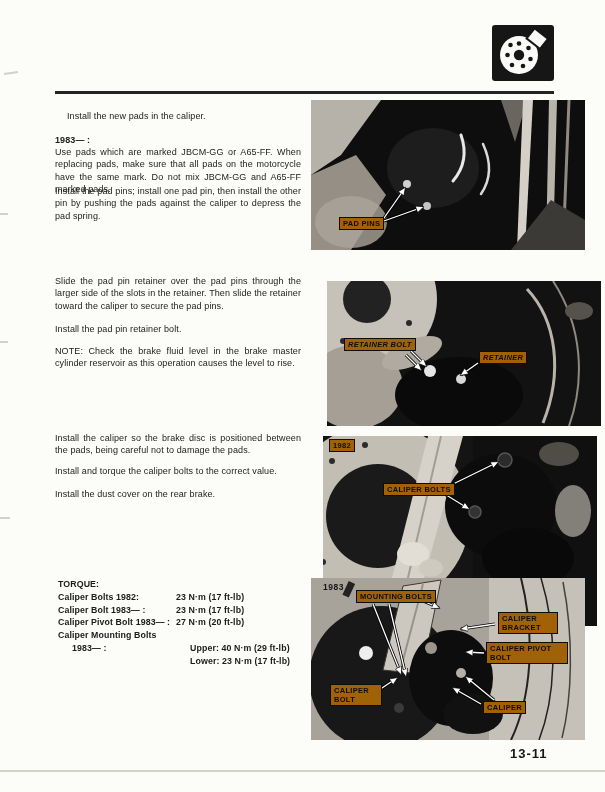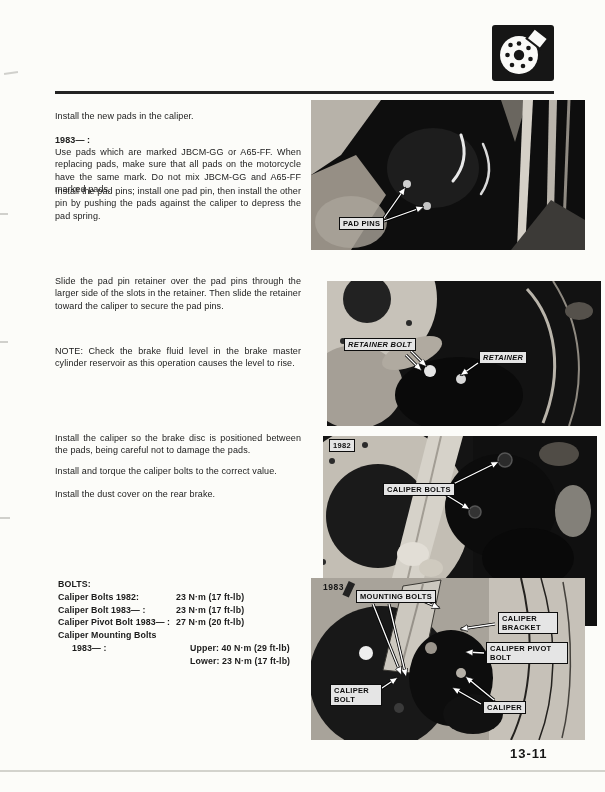--- a/index.html
+++ b/index.html
@@ -13,21 +13,21 @@
     font-size:9px;line-height:12.4px;letter-spacing:.1px;
     text-align:justify;
   }
   .para.single{text-align:left;}
   .bold{font-weight:bold;}
   .header-rule{position:absolute;left:55px;top:91px;width:499px;height:3px;background:#232323;}
   .icon-box{position:absolute;left:492px;top:25px;width:62px;height:56px;}
   .photo{position:absolute;left:311px;width:274px;background:#101010;}
   .photo svg.art{position:absolute;left:0;top:0;}
   .plabel{
-    position:absolute;background:#e5e5e5;border:1px solid #0d0d0d;color:#0d0d0d;
+    position:absolute;background:#a16207;border:1px solid #0d0d0d;color:#0d0d0d;
     font-weight:bold;font-size:7.5px;line-height:1.2;padding:1px 3px;
     letter-spacing:.3px;white-space:nowrap;z-index:3;
   }
   .plabel.wrap{white-space:normal;}
   .year-plain{
     position:absolute;color:#161616;font-weight:bold;font-size:8.5px;
     letter-spacing:.5px;z-index:3;
   }
   .torque{
     position:absolute;left:58px;top:578px;width:250px;
@@ -61,33 +61,34 @@
       <circle cx="20" cy="40" r="2.3" fill="#161616"></circle>
       <circle cx="15.5" cy="30" r="2.3" fill="#161616"></circle>
       <circle cx="18.5" cy="20" r="2.3" fill="#161616"></circle>
       <g transform="rotate(38 45 14)">
         <rect x="36.5" y="7" width="17" height="13" fill="#fafaf8" stroke="#161616" stroke-width="2"></rect>
       </g>
     </svg>
   </div>
   <div class="header-rule"></div>
 
-  <p class="para single" style="top:101px;">Install the new pads in the caliper.</p>
+  <p class="para single" style="top:101px;margin-left:12px;">Install the new pads in the caliper.</p>
   <p class="para single bold" style="top:125px;">1983— :</p>
   <p class="para" style="top:137px;">Use pads which are marked JBCM-GG or A65-FF. When replacing pads, make sure that all pads on the motorcycle have the same mark. Do not mix JBCM-GG and A65-FF marked pads.</p>
   <p class="para" style="top:176px;">Install the pad pins; install one pad pin, then install the other pin by pushing the pads against the caliper to depress the pad spring.</p>
   <p class="para" style="top:266px;">Slide the pad pin retainer over the pad pins through the larger side of the slots in the retainer. Then slide the retainer toward the caliper to secure the pad pins.</p>
+  <p class="para single" style="top:314px;">Install the pad pin retainer bolt.</p>
   <p class="para" style="top:336px;">NOTE: Check the brake fluid level in the brake master cylinder reservoir as this operation causes the level to rise.</p>
   <p class="para" style="top:423px;">Install the caliper so the brake disc is positioned between the pads, being careful not to damage the pads.</p>
   <p class="para single" style="top:456px;">Install and torque the caliper bolts to the correct value.</p>
   <p class="para single" style="top:479px;">Install the dust cover on the rear brake.</p>
 
   <div class="torque">
     <div class="tq-row">
-        <div class="tq-label">BOLTS:</div>
+        <div class="tq-label">TORQUE:</div>
       </div>
     <div class="tq-row">
       <div class="tq-label">Caliper Bolts 1982:</div>
       <div class="tq-val">23 N·m (17 ft-lb)</div>
     </div>
     <div class="tq-row">
       <div class="tq-label">Caliper Bolt 1983— :</div>
       <div class="tq-val">23 N·m (17 ft-lb)</div>
     </div>
     <div class="tq-row">

